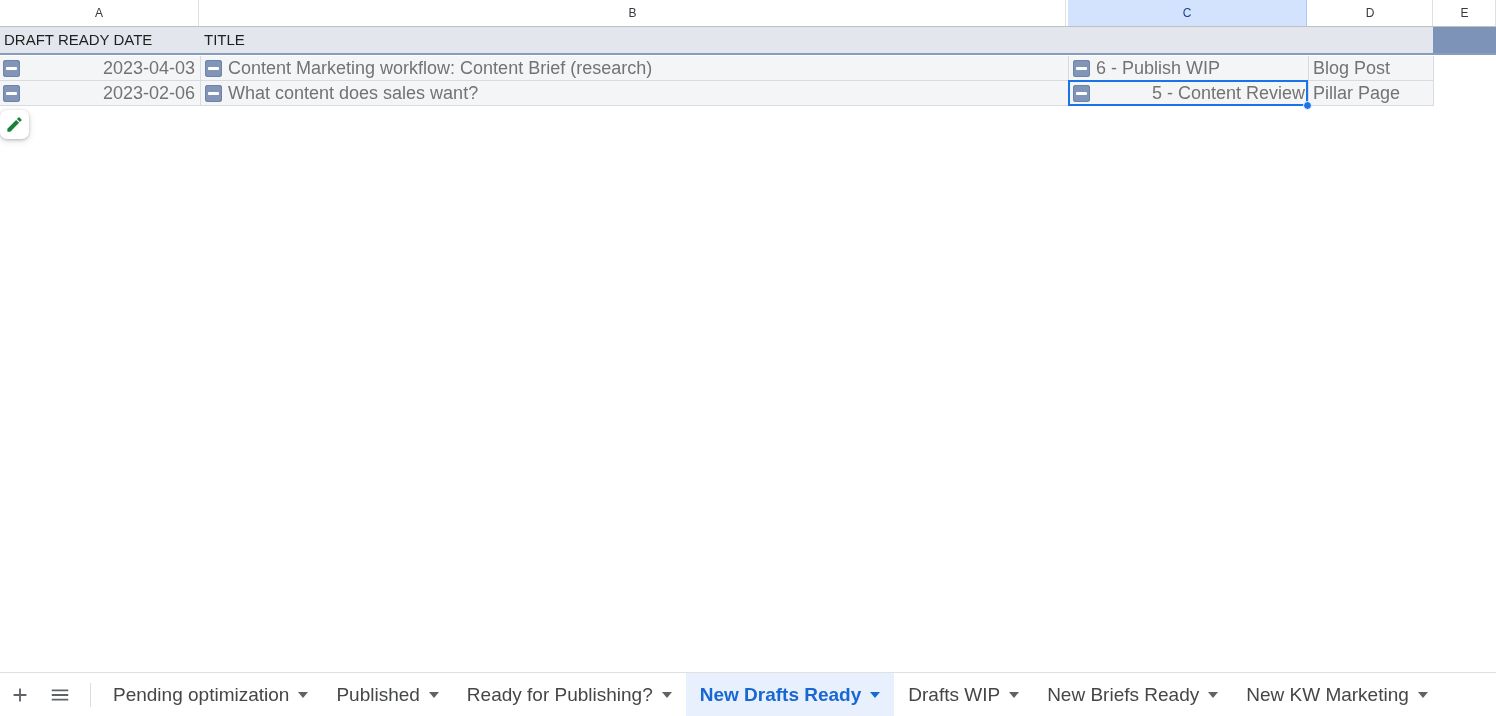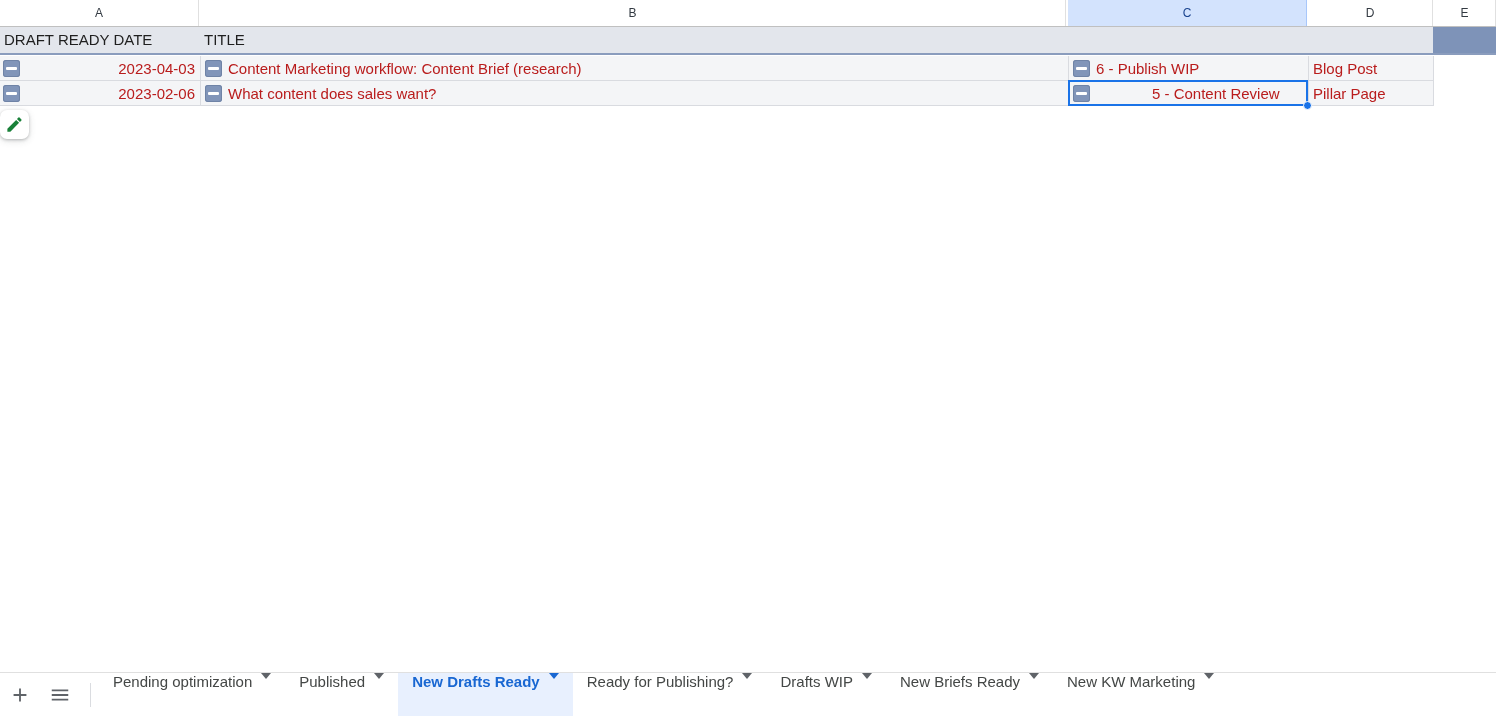--- a/index.html
+++ b/index.html
@@ -120,22 +120,22 @@
     left: 0;
     width: 1433px;
     height: 1px;
     background: #d9dbe0;
   }
   .cell {
     position: absolute;
     top: 0;
     height: 25px;
     line-height: 25px;
-    font-size: 15px;
-    color: #b91c1c;
+    font-size: 18px;
+    color: #737373;
     white-space: nowrap;
     overflow: hidden;
     padding-left: 5px;
     padding-right: 5px;
     user-select: none;
   }
   .cell.num { text-align: right; padding-right: 4px; }
   .cell.with-badge { padding-left: 28px; }
 
   .vline {
@@ -220,24 +220,24 @@
   }
   #tab-strip {
     display: flex;
     align-items: stretch;
     height: 44px;
     flex: 1 1 auto;
     min-width: 0;
   }
   .sheet-tab {
     display: flex;
-    align-items: flex-start;
+    align-items: center;
     height: 44px;
     padding: 0 14px;
-    font-size: 15px;
+    font-size: 19px;
     color: #444746;
     white-space: nowrap;
     cursor: pointer;
     flex: 0 0 auto;
     user-select: none;
   }
   .sheet-tab .tab-label { margin-right: 9px; }
   .sheet-tab.active {
     background: #e8f0fe;
     color: #1967d2;
@@ -333,29 +333,29 @@
 
     <div id="tab-strip">
         <div class="sheet-tab">
           <span class="tab-label">Pending optimization</span>
           <span class="caret"></span>
         </div>
         <div class="sheet-tab">
           <span class="tab-label">Published</span>
           <span class="caret"></span>
         </div>
+        <div class="sheet-tab">
+          <span class="tab-label">Ready for Publishing?</span>
+          <span class="caret"></span>
+        </div>
         <div class="sheet-tab active">
           <span class="tab-label">New Drafts Ready</span>
           <span class="caret"></span>
         </div>
         <div class="sheet-tab">
-          <span class="tab-label">Ready for Publishing?</span>
-          <span class="caret"></span>
-        </div>
-        <div class="sheet-tab">
           <span class="tab-label">Drafts WIP</span>
           <span class="caret"></span>
         </div>
         <div class="sheet-tab">
           <span class="tab-label">New Briefs Ready</span>
           <span class="caret"></span>
         </div>
         <div class="sheet-tab">
           <span class="tab-label">New KW Marketing</span>
           <span class="caret"></span>

